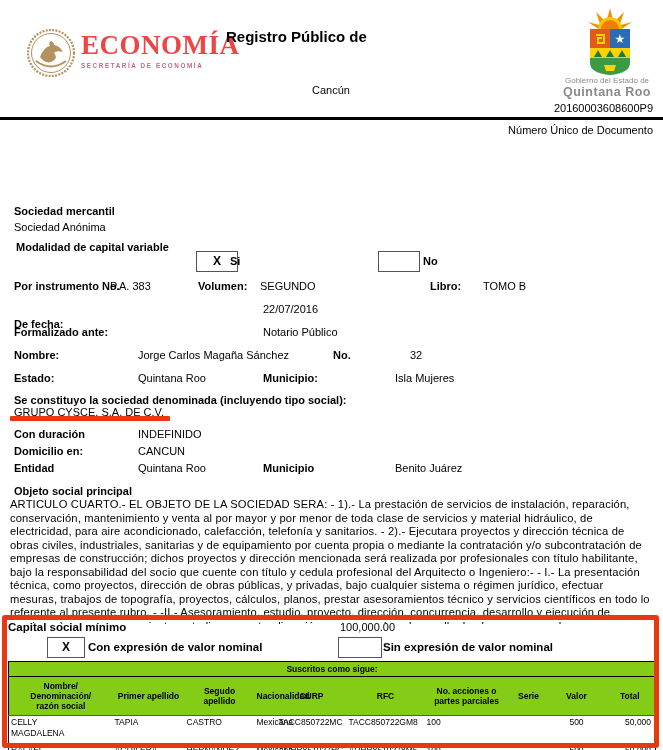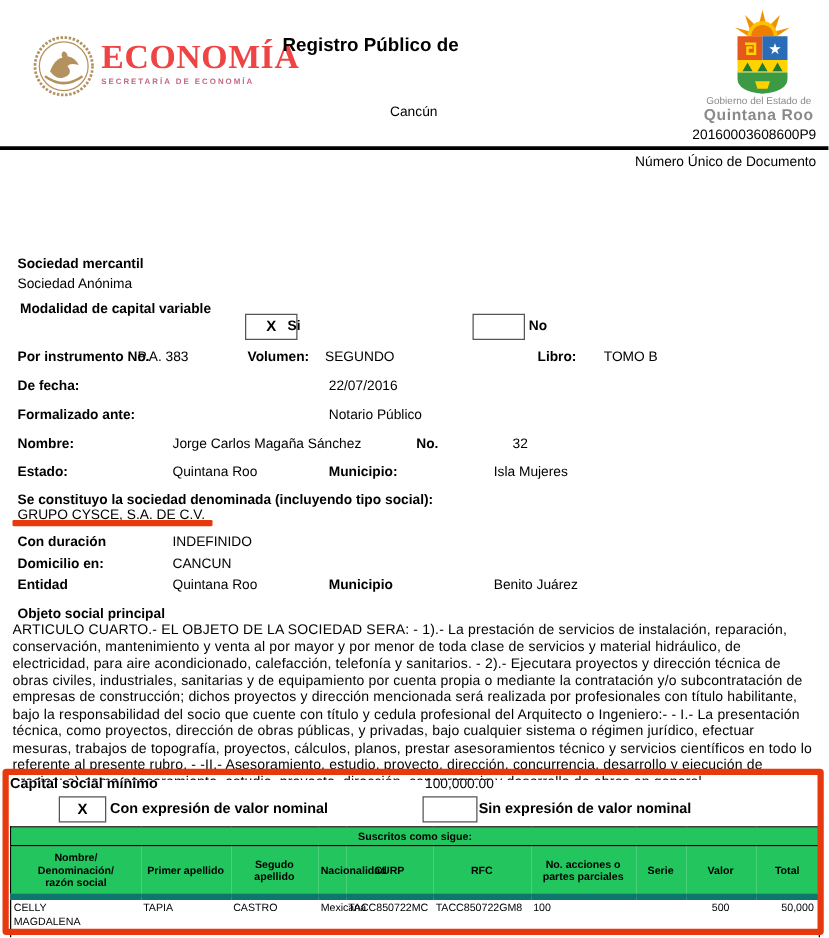--- a/index.html
+++ b/index.html
@@ -21,25 +21,25 @@
   .para{font-size:11.2px;line-height:13.5px;letter-spacing:.15px;width:642px;
         height:126px;overflow:hidden;}
   .hl-underline{position:absolute;left:10px;top:416px;width:160px;height:5px;
                 background:#e8380d;border-radius:1px;z-index:6;}
   .hl-box{position:absolute;left:2px;top:615px;width:657px;height:133px;
           border:5px solid #e8380d;border-radius:3px;box-sizing:border-box;
           z-index:6;pointer-events:none;}
   table.subs{position:absolute;left:8px;top:661px;width:647px;border-collapse:collapse;
              table-layout:fixed;z-index:4;background:#fff;border:1px solid #000;}
   table.subs th,table.subs td{padding:1px 2px;font-size:8.5px;overflow:visible;}
-  table.subs th{font-weight:bold;background:#22c55e;text-align:center;
+  table.subs th{font-weight:bold;background:#84cc16;text-align:center;
                 white-space:pre-line;vertical-align:middle;}
   table.subs td{white-space:nowrap;text-align:left;vertical-align:top;}
   tr.caption-row th{font-size:8.5px;height:12px;border-bottom:1px solid #000;white-space:nowrap;}
-  tr.head-row th{height:36px;border-bottom:5px solid #0f766e;margin-top:20px;}
+  tr.head-row th{height:36px;border-bottom:1px solid #0f766e;margin-top:20px;}
   tr.data1 td{height:25px;}
   tr.data1{border-bottom:1px solid #777;}
   td.name span{display:inline-block;width:62px;white-space:normal;line-height:10.5px;}
   td.num-valor{text-align:center !important;}
   td.num-total{text-align:right !important;padding-right:4px !important;}
   .z2{z-index:2;} .z4{z-index:4;}
 </style>
 </head>
 <body>
 
@@ -109,21 +109,21 @@
   <div class="cbox" style="left:378px;top:251px;width:40px;"><span></span></div>
   <div class="abs lbl" style="left:423px;top:255px;">No</div>
 
   <div class="abs lbl" style="left:14px;top:280px;">Por instrumento No.</div>
   <div class="abs val" style="left:110px;top:280px;">P.A. 383</div>
   <div class="abs lbl" style="left:198px;top:280px;">Volumen:</div>
   <div class="abs val" style="left:260px;top:280px;">SEGUNDO</div>
   <div class="abs lbl" style="left:430px;top:280px;">Libro:</div>
   <div class="abs val" style="left:483px;top:280px;">TOMO B</div>
 
-  <div class="abs lbl" style="left:14px;top:303px;text-align:right;">De fecha:</div>
+  <div class="abs lbl" style="left:14px;top:318px;text-align:right;">De fecha:</div>
   <div class="abs val" style="left:263px;top:303px;">22/07/2016</div>
 
   <div class="abs lbl" style="left:14px;top:326px;">Formalizado ante:</div>
   <div class="abs val" style="left:263px;top:326px;">Notario Público</div>
 
   <div class="abs lbl" style="left:14px;top:349px;">Nombre:</div>
   <div class="abs val" style="left:138px;top:349px;">Jorge Carlos Magaña Sánchez</div>
   <div class="abs lbl" style="left:333px;top:349px;">No.</div>
   <div class="abs val" style="left:410px;top:349px;">32</div>
 

